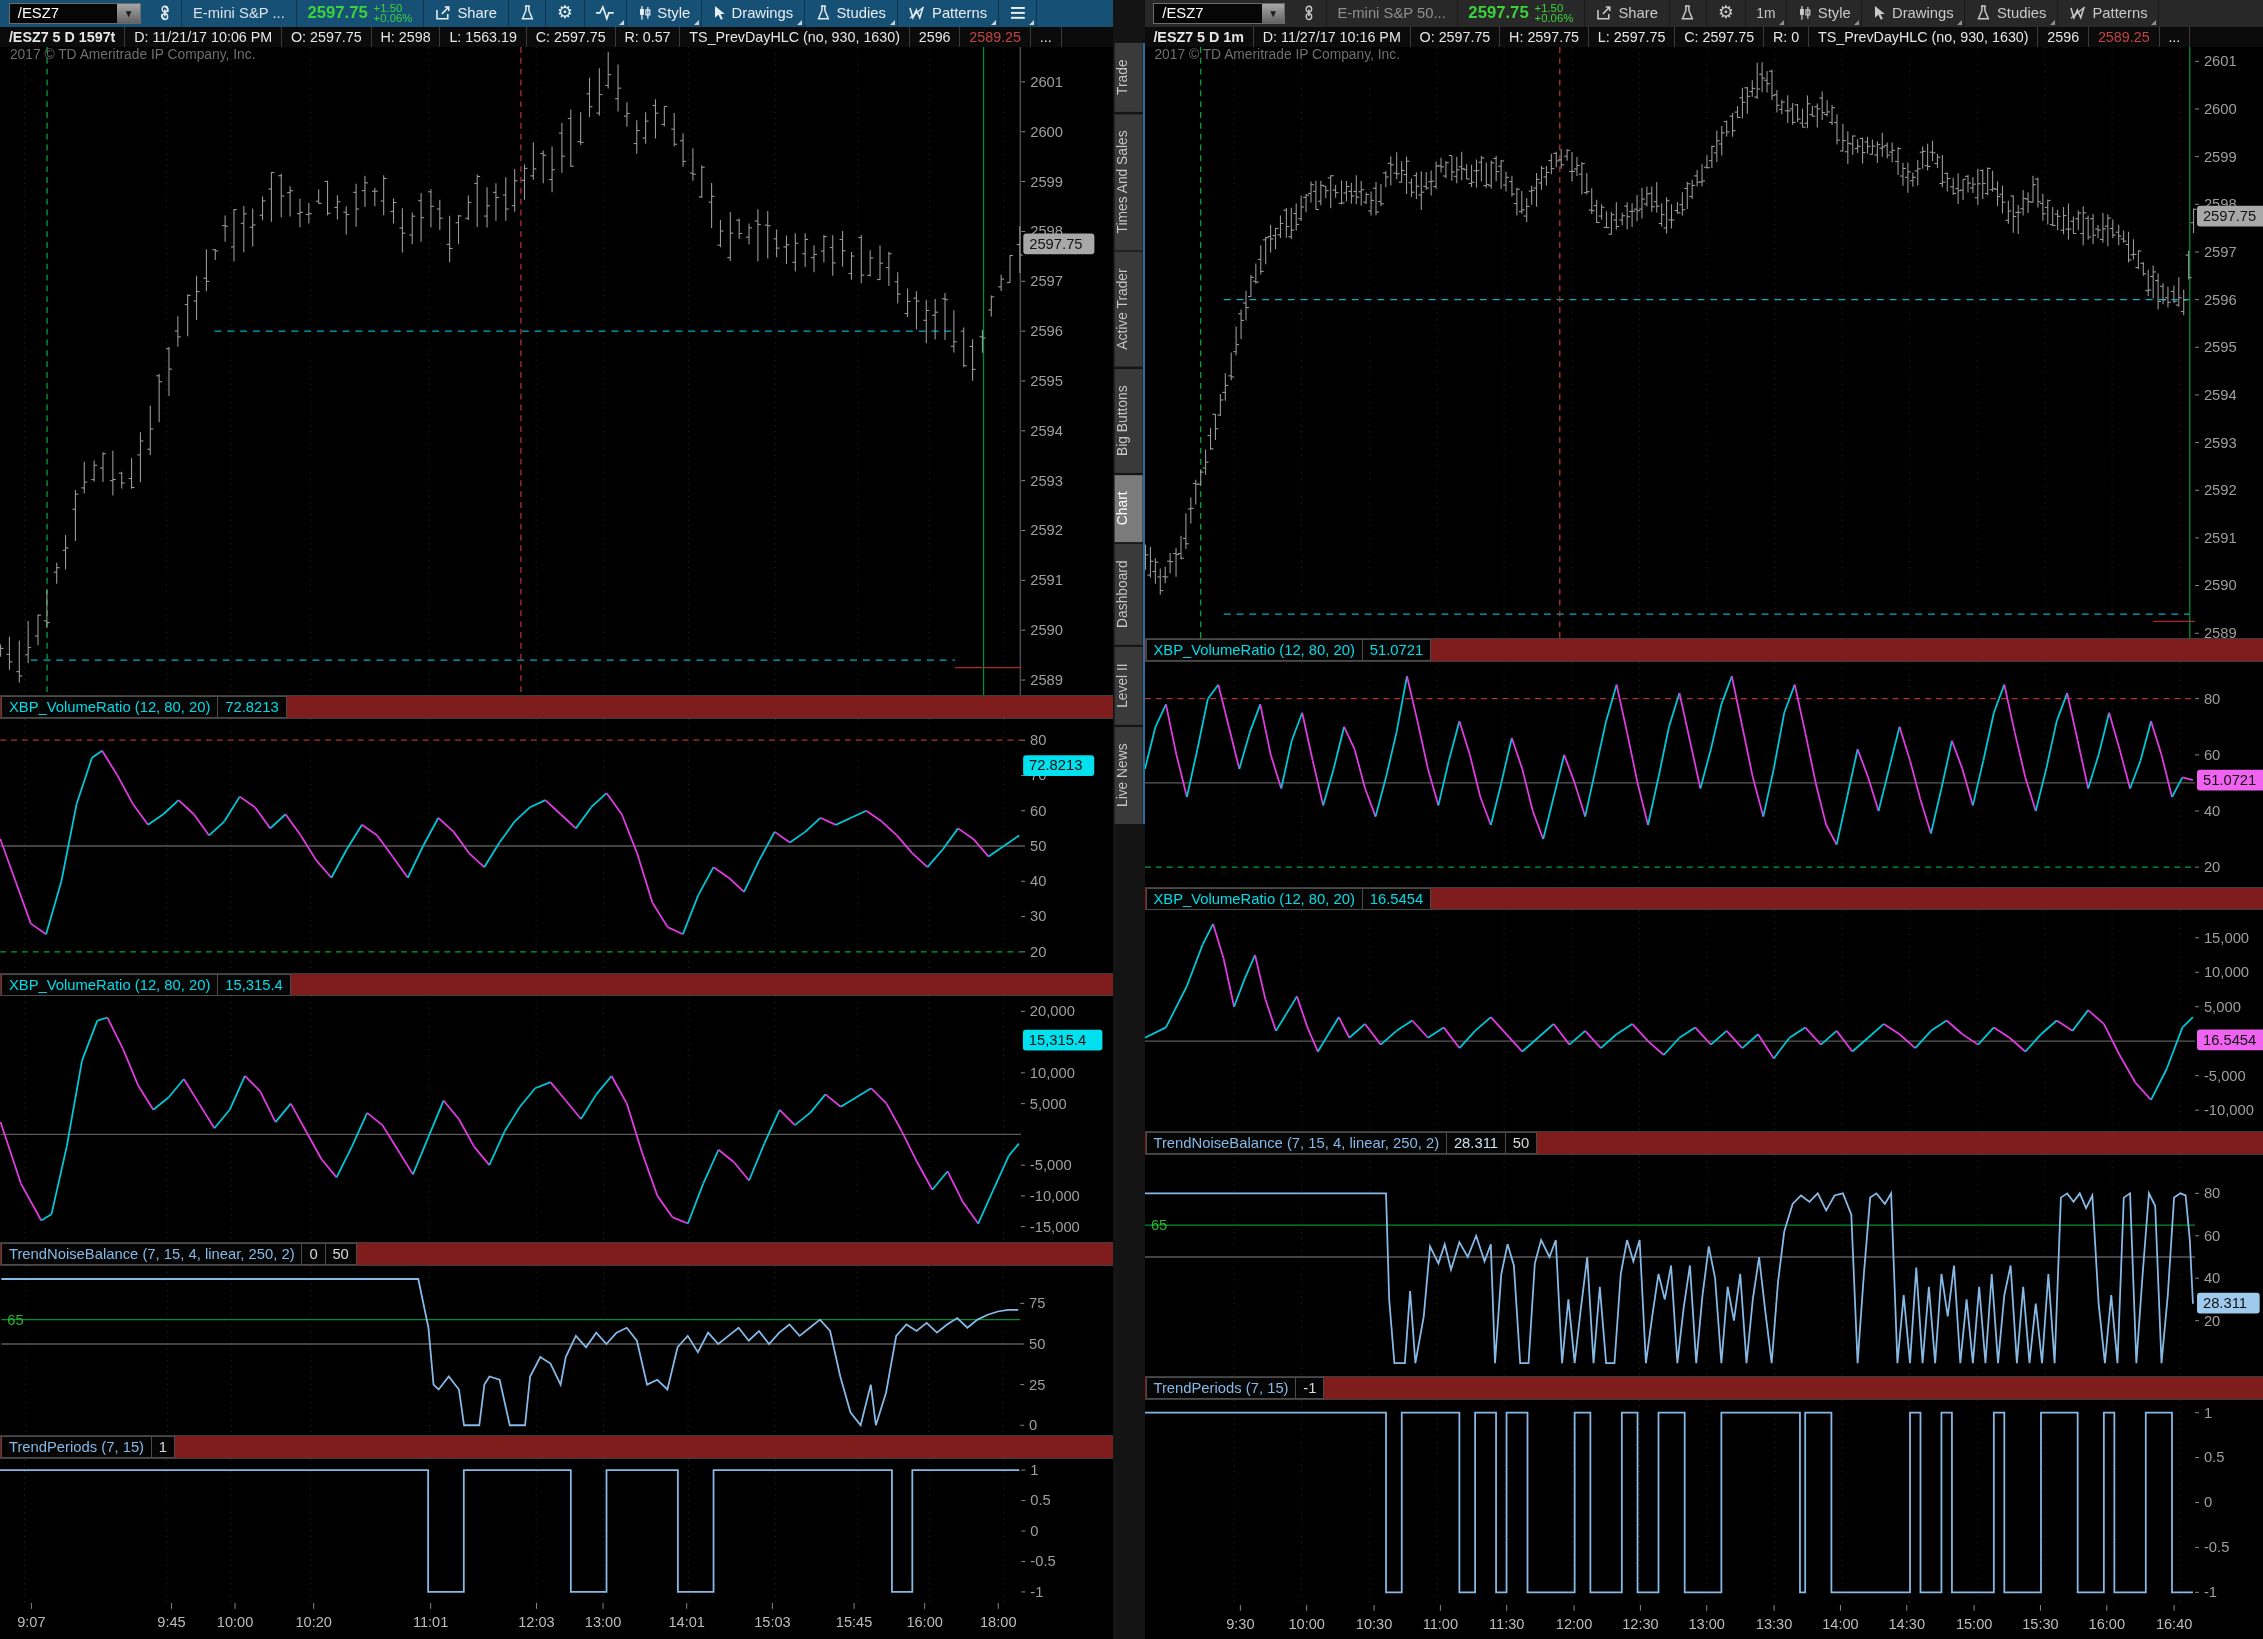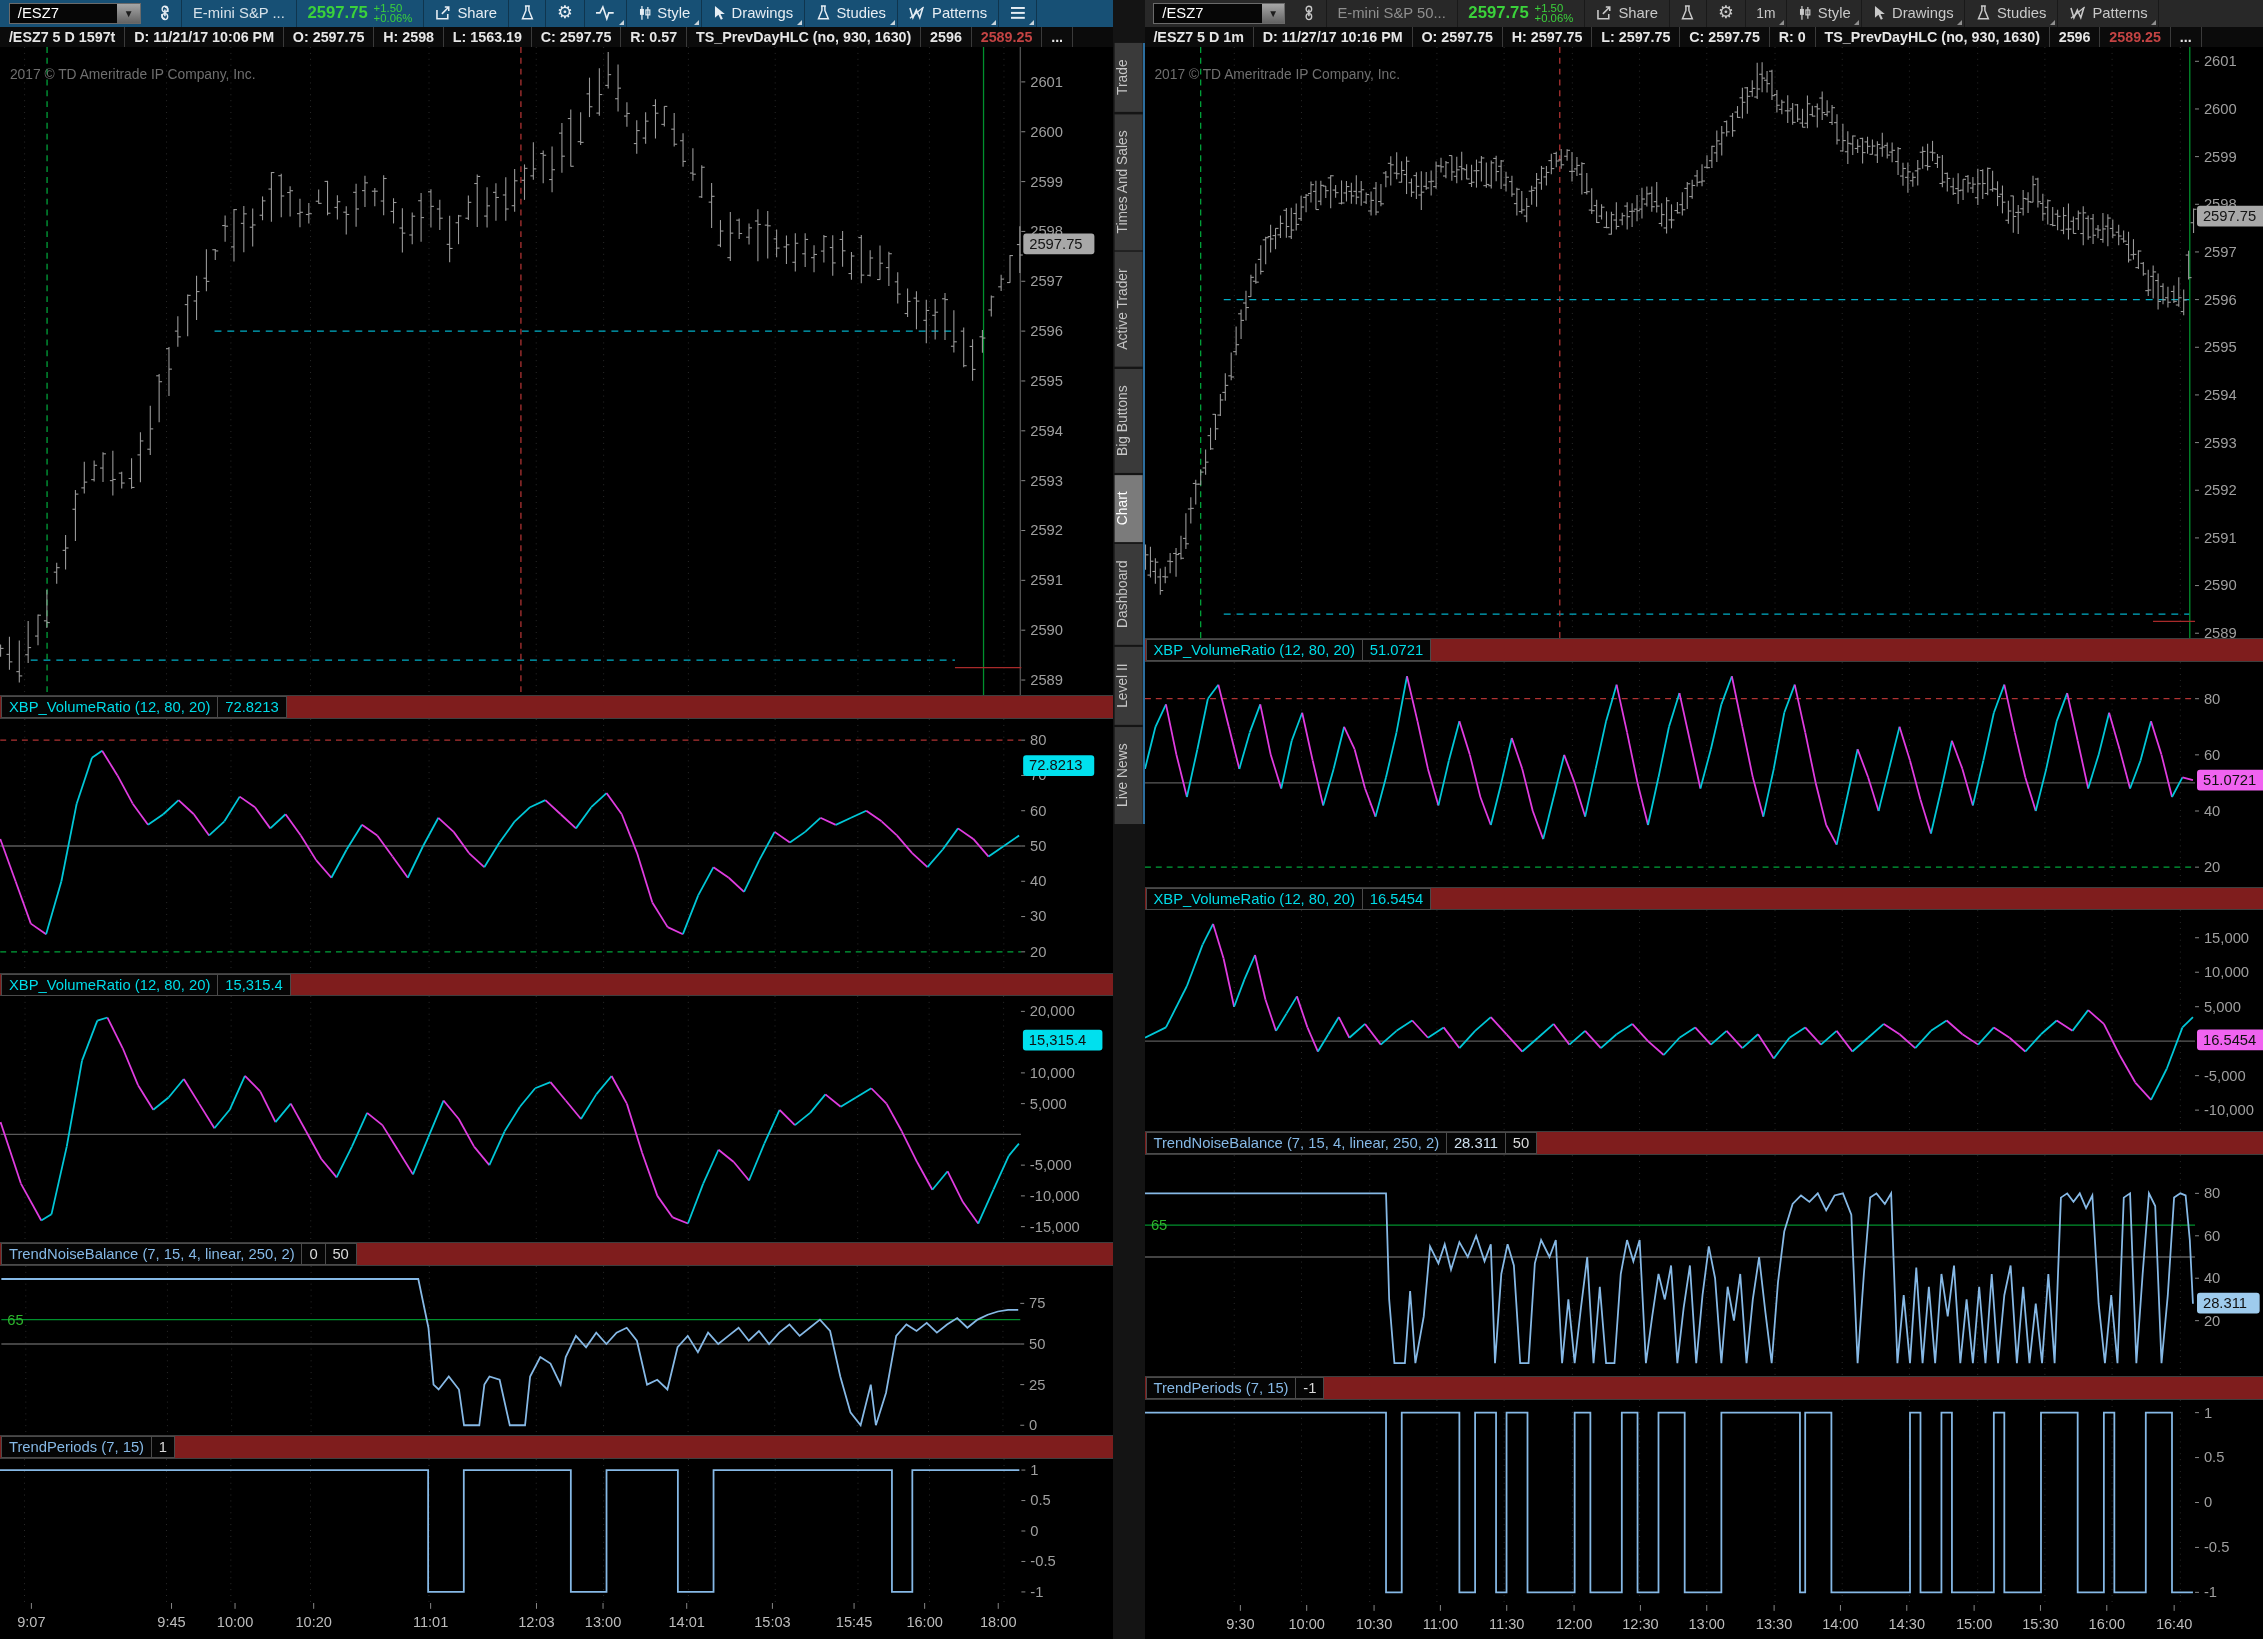--- a/index.html
+++ b/index.html
@@ -25,28 +25,28 @@
   .symbtn{width:22.7px;background:linear-gradient(#a6a6a6,#636363);color:#1c1c1c;display:flex;align-items:center;justify-content:center;font-size:9.9px;}
   .tb-desc{color:#d7e2ea;}
   .toolbar.gray .tb-desc{color:#8f8f8f;}
   .tb-last{font-weight:bold;font-size:16.7px;}
   .tb-chg{display:flex;flex-direction:column;justify-content:center;line-height:10.8px;font-size:11.3px;}
   .gear-glyph{font-size:17.7px;line-height:1;}
   .tf-label{font-size:13.8px;}
 
   
   .chartheader{height:20.7px;background:#0b0b0b;display:flex;align-items:center;font-size:14.3px;color:#e6e6e6;flex:none;overflow:hidden;white-space:nowrap;}
-  .hc{padding:0 8.9px;border-right:1px solid #3a3a3a;height:100%;display:flex;align-items:center;font-weight:bold;}
+  .hc{padding:0 8.9px;border-right:1px solid #3a3a3a;height:100%;display:flex;align-items:center;}
   .hc.sym{font-weight:bold;}
   .hc.red{color:#c34343;}
 
   
   .chart-row{position:relative;background:#000;flex:none;}
   .chart-row svg{position:absolute;left:0;top:0;}
-  .copyright{position:absolute;left:9.9px;top:20px;font-size:13.8px;color:#6f6f6f;z-index:2;}
+  .copyright{position:absolute;left:9.9px;top:0;font-size:13.8px;color:#6f6f6f;z-index:2;}
 
   .ind-label{height:23.6px;background:#7f1d1d;border-top:1px solid #3e3e3e;border-bottom:1px solid #3e3e3e;display:flex;align-items:center;font-size:14.8px;flex:none;padding-left:1px;}
   .lab-box{border:1px solid #4a4a4a;border-left:none;padding:0 6.9px;height:21.7px;display:flex;align-items:center;background:#050505;}
   .lab-box:first-child{border-left:1px solid #4a4a4a;}
   .cyan{color:#00dce8;} .lblue{color:#86b9e6;} .vwhite{color:#dadada;} .vblue{color:#cfe0ee;}
 
   .time-row{height:35px;background:#000;position:relative;flex:none;}
 
   
   .side-col{width:31.5px;background:#141414;display:flex;flex-direction:column;padding-top:43px;}

